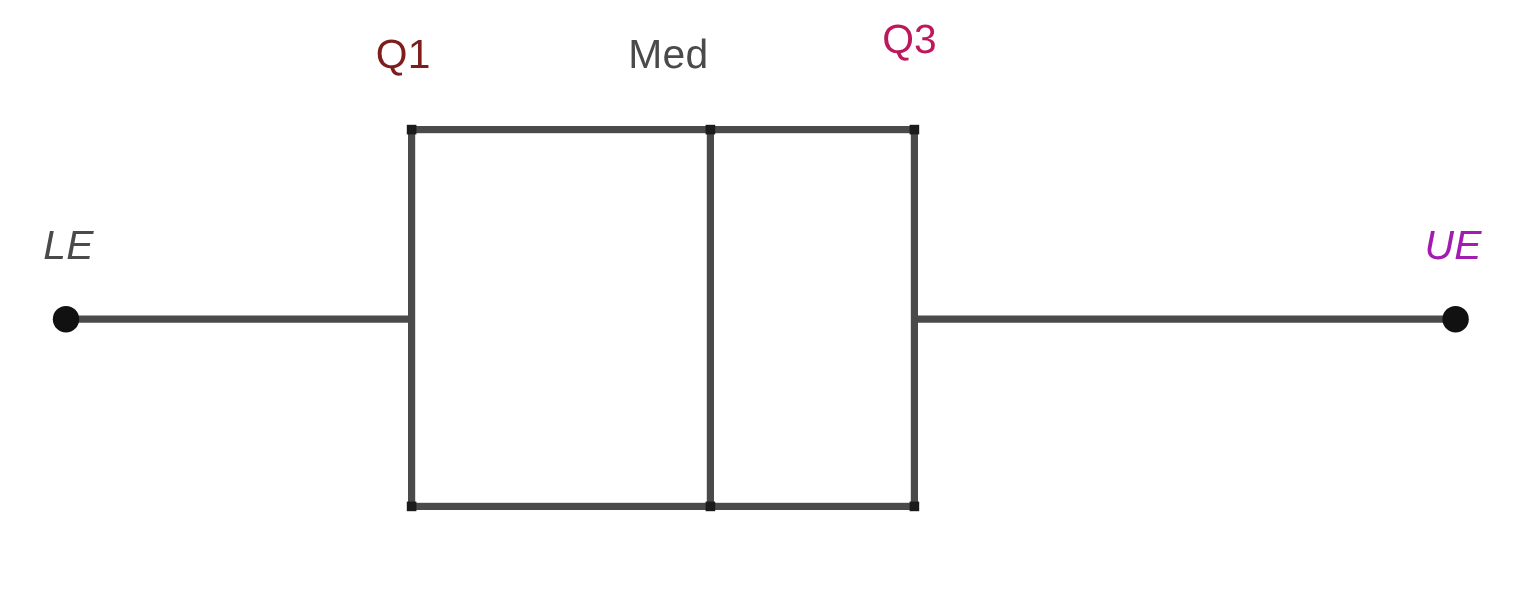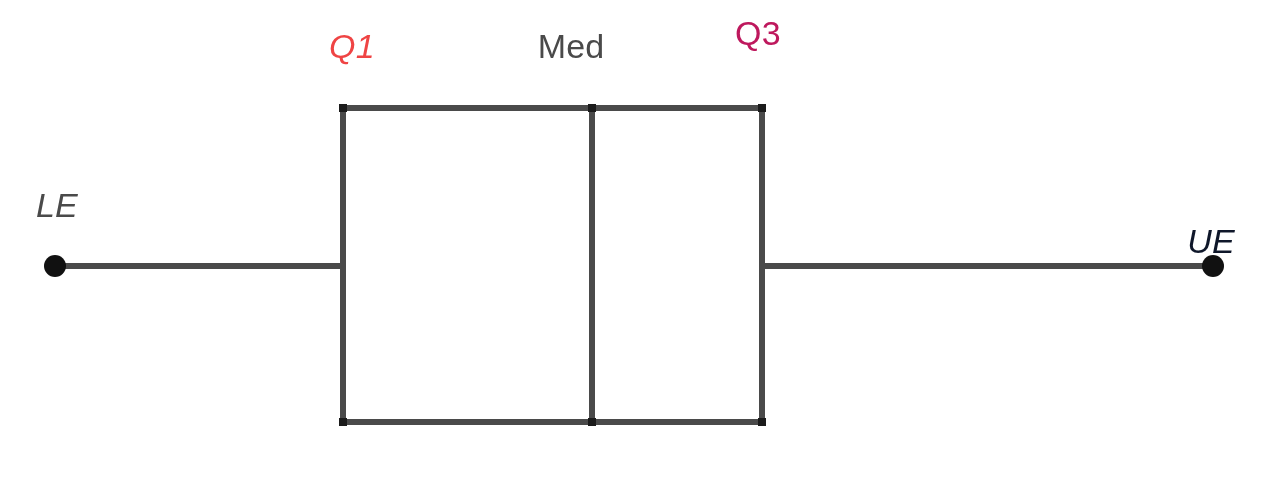--- a/index.html
+++ b/index.html
@@ -64,21 +64,21 @@
     <rect x="758" y="418" width="8" height="8" fill="#1b1b1b"></rect>
     <rect x="588" y="104" width="8" height="8" fill="#1b1b1b"></rect>
     <rect x="588" y="418" width="8" height="8" fill="#1b1b1b"></rect>
 
     <circle cx="55" cy="266" r="11" fill="#111111"></circle>
     <circle cx="1213" cy="266" r="11" fill="#111111"></circle>
   </svg>
 
   <span class="plot-label label-side" style="left: 57px; top: 188px; color: rgb(74, 74, 74);">LE</span>
 
-  <span class="plot-label label-top" style="left: 352px; top: 29px; color: #ef4444; font-style: italic;">Q1</span>
+  <span class="plot-label label-top" style="left: 336px; top: 29px; color: #7f1d1d;">Q1</span>
 
-  <span class="plot-label label-top" style="left: 571px; top: 29px; color: rgb(74, 74, 74);">Med</span>
+  <span class="plot-label label-top" style="left: 557px; top: 29px; color: rgb(74, 74, 74);">Med</span>
 
   <span class="plot-label label-top" style="left: 758px; top: 16px; color: #be185d;">Q3</span>
 
-  <span class="plot-label label-side" style="left: 1211px; top: 188px; color: #0f172a; margin-top: 36px;">UE</span>
+  <span class="plot-label label-side" style="left: 1211px; top: 188px; color: #a21caf;">UE</span>
 
 </div>
 
 </body></html>

